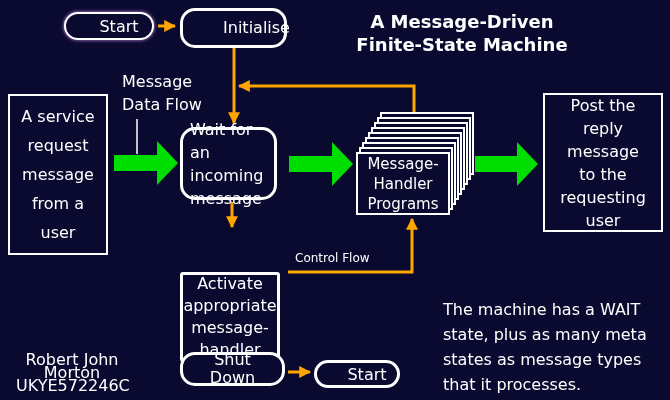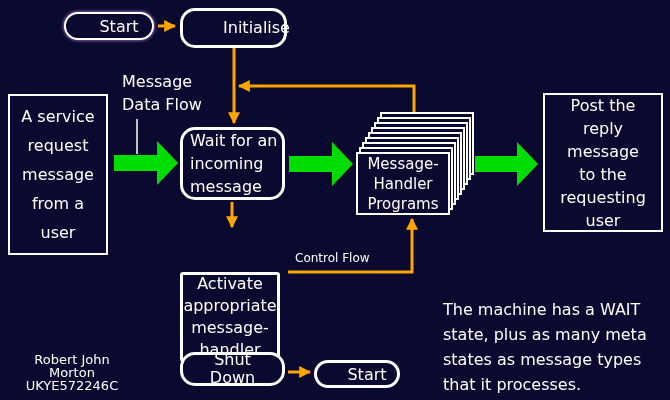--- a/index.html
+++ b/index.html
@@ -72,38 +72,40 @@
     <line class="oline" x1="232" y1="202" x2="232" y2="227" marker-end="url(#oarrow)"></line>
     <path class="oline" d="M288,272 L412,272 L412,219" marker-end="url(#oarrow)"></path>
     <line class="oline" x1="232" y1="321" x2="232" y2="349" marker-end="url(#oarrow)"></line>
     <line class="oline" x1="288" y1="372" x2="310" y2="372" marker-end="url(#oarrow)"></line>
 
     <polygon class="garrow" points="114,155 157,155 157,141 178,163 157,185 157,171 114,171"></polygon>
     <polygon class="garrow" points="289,156 332,156 332,142 353,164 332,186 332,172 289,172"></polygon>
     <polygon class="garrow" points="475,156 517,156 517,142 538,164 517,186 517,172 475,172"></polygon>
   </svg>
 
+  <div class="title" style="left:330px; top:10px; width:264px;">A Message-Driven
+Finite-State Machine</div>
 
   <div class="pill start-pill" style="left:64px; top:12px; width:90px; height:28px;">
     <span>Start</span>
   </div>
   <div class="node" style="left:180px; top:8px; width:107px; height:40px;padding-left:46px;">
     <span>Initialise</span>
   </div>
 
   <div class="lbl" style="left:122px; top:70px; font-size:16px; line-height:23px;">Message
 Data Flow</div>
 
   <div class="sq" style="left:8px; top:94px; width:100px; height:161px; line-height:29px;">A service
 request
 message
 from a
 user</div>
 
-  <div class="node" style="left:180px; top:127px; width:105px; height:73px; justify-content:flex-start; text-align:left; padding-left:7px; line-height:23px;">Wait for an
+  <div class="node" style="left:180px; top:127px; width:97px; height:73px; justify-content:flex-start; text-align:left; padding-left:7px; line-height:23px;">Wait for an
 incoming
 message</div>
 
   <div class="node" style="left:180px; top:230px; width:100px; height:90px; border-radius:3px;margin-top:42px;">Activate
 appropriate
 message-
 handler</div>
 
   <div class="lbl" style="left:295px; top:251px; font-size:12px;text-align:center;">Control Flow</div>
 
@@ -132,16 +134,16 @@
 message
 to the
 requesting
 user</div>
 
   <div class="lbl" style="left:443px; top:297px; font-size:16px; line-height:25px;">The machine has a WAIT
 state, plus as many meta
 states as message types
 that it processes.</div>
 
-  <div class="lbl" style="left:16px; top:353px; width:112px; font-size:13px; line-height:13px; text-align:center;">Robert John Morton
+  <div class="lbl" style="left:16px; top:353px; width:112px; font-size:16px; line-height:13px; text-align:center;">Robert John Morton
 UKYE572246C</div>
 
 </div>
 
 </body></html>

